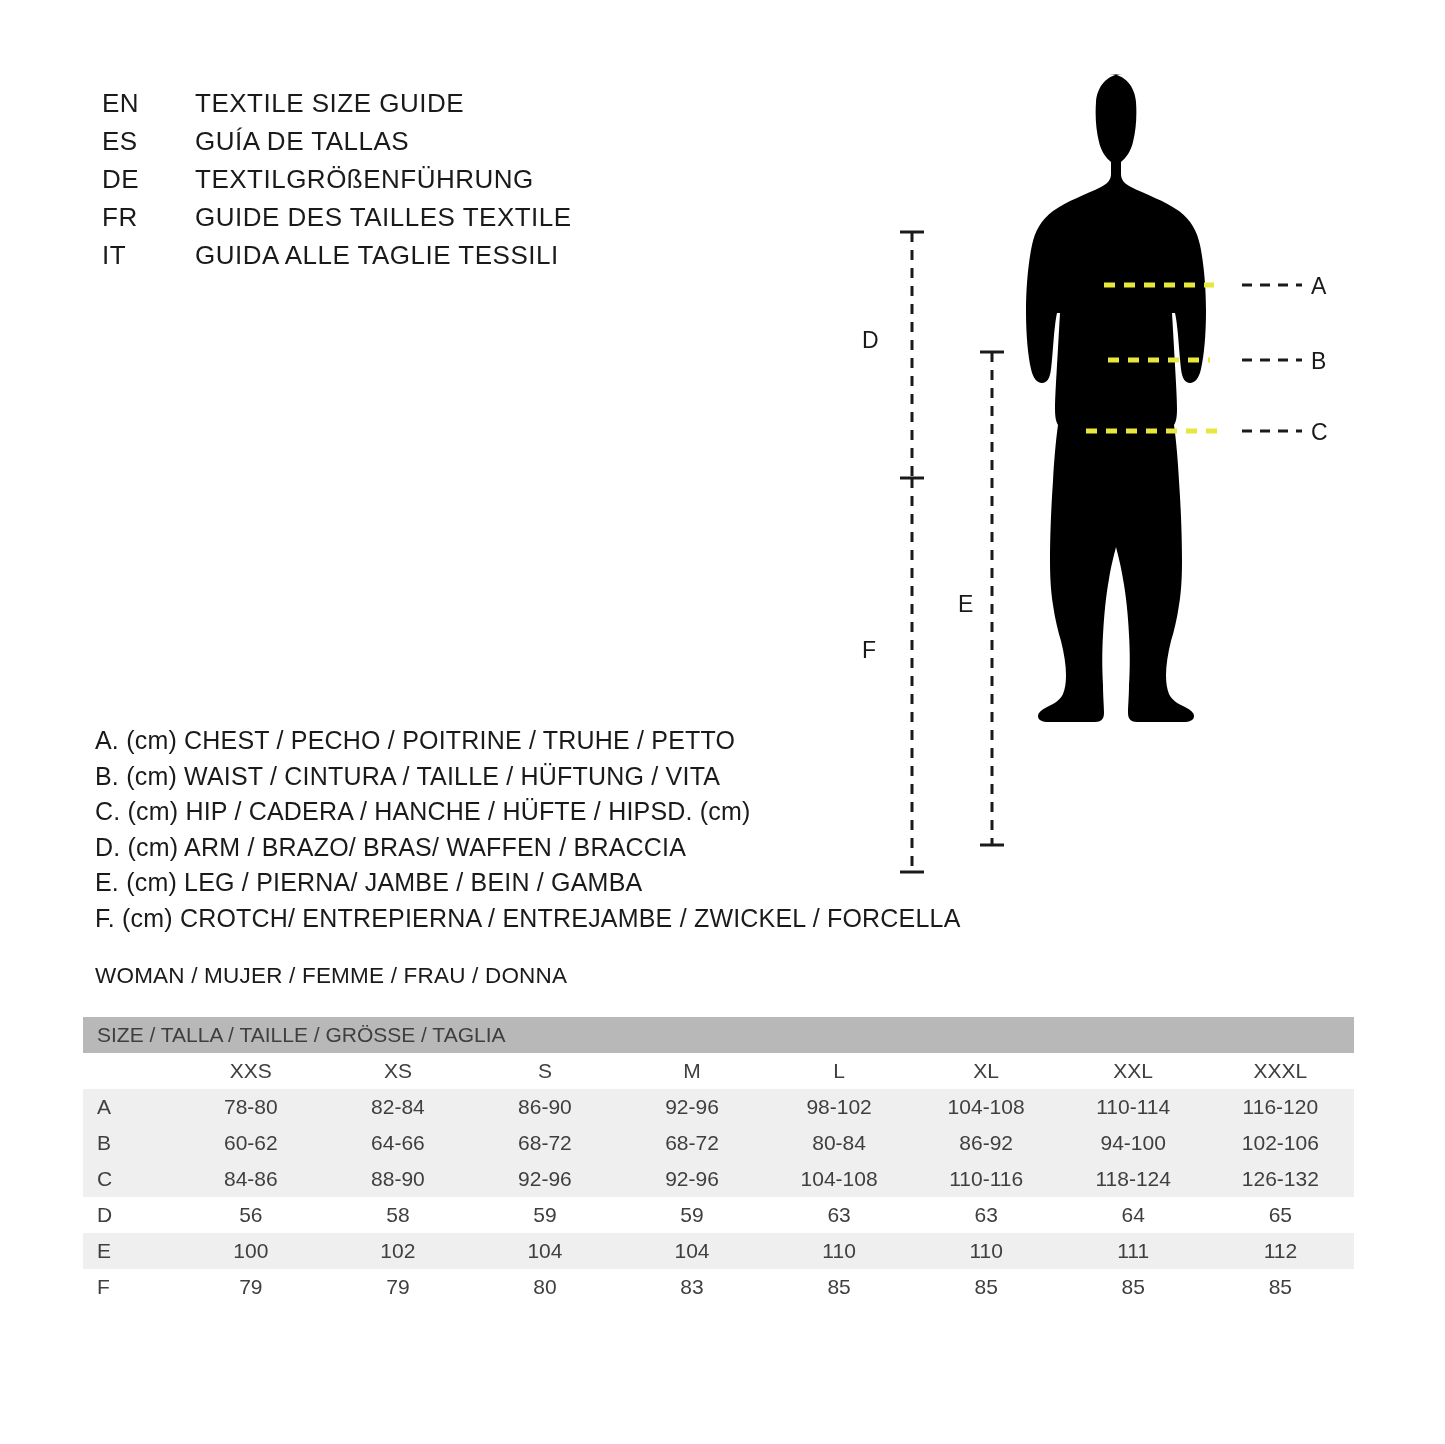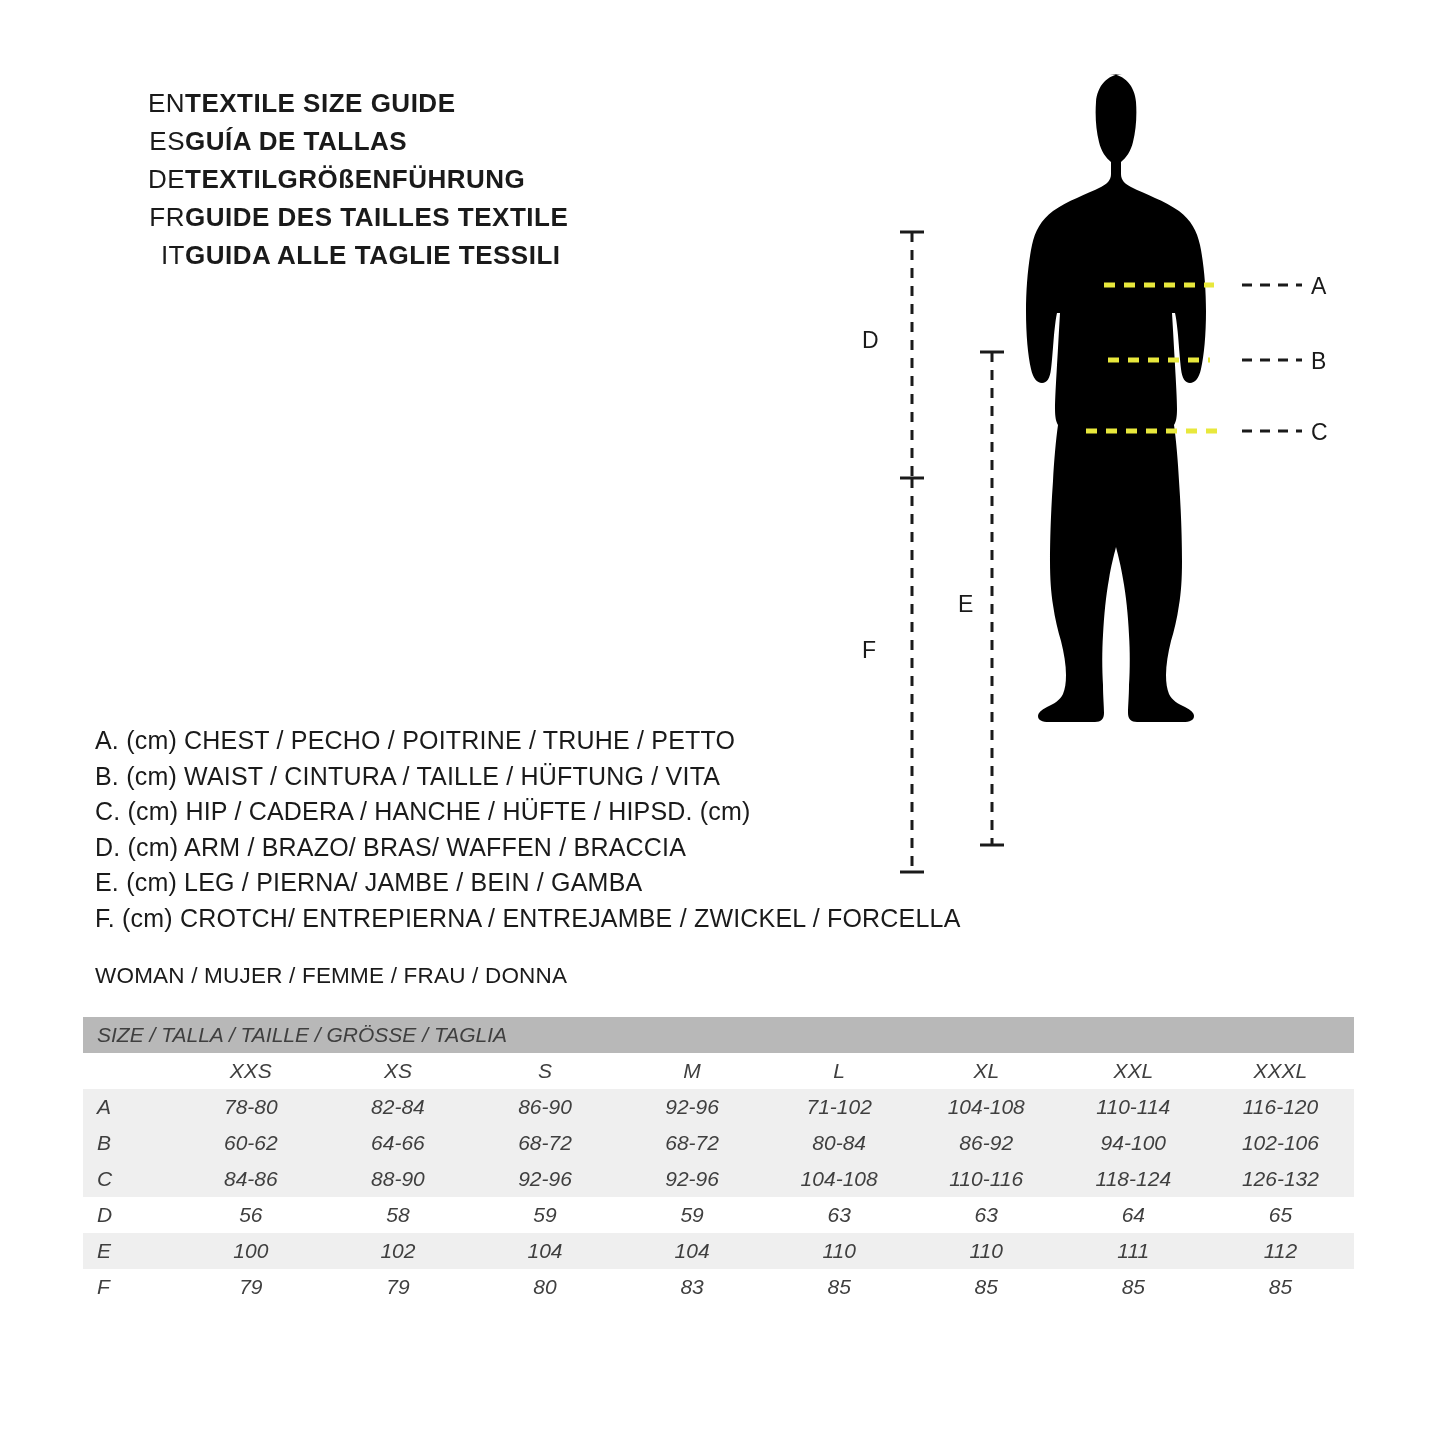--- a/index.html
+++ b/index.html
@@ -11,38 +11,37 @@
     width: 1445px; height: 1444px;
     position: relative;
     font-family: "Liberation Sans", sans-serif;
     color: #1a1a1a;
     overflow: hidden;
   }
 
   
   .titles {
     position: absolute;
-    left: 92px; top: 88px; text-align: right;
+    left: 102px; top: 88px;
   }
   .title-row {
     display: flex;
     align-items: baseline;
     height: 38px;
   }
   .title-lang {
     width: 93px;
     font-size: 26px;
     letter-spacing: 0.5px;
     color: #1a1a1a;
   }
   .title-text {
     font-size: 26px;
     letter-spacing: 0.5px;
     color: #1a1a1a;
-    font-weight: bold;
   }
 
   
   .legend {
     position: absolute;
     left: 95px; top: 723px;
   }
   .legend-line {
     font-size: 25px;
     line-height: 35.5px;
@@ -62,21 +61,20 @@
   
   .table-wrap {
     position: absolute;
     left: 83px; top: 1017px;
     width: 1271px;
   }
   table.size-table {
     border-collapse: collapse;
     width: 1271px;
     table-layout: fixed;
-    font-style: italic;
   }
   table.size-table td, table.size-table th {
     padding: 0;
     margin: 0;
     font-weight: normal;
     font-size: 21px;
     color: #3f3f3f;
     text-align: center;
     height: 36px;
     vertical-align: middle;
@@ -290,21 +288,21 @@
         <td>XXL</td>
         <td>XXXL</td>
       </tr>
 
       <tr class="shade">
         <td class="row-label">A</td>
         <td>78-80</td>
         <td>82-84</td>
         <td>86-90</td>
         <td>92-96</td>
-        <td>71-102</td>
+        <td>98-102</td>
         <td>104-108</td>
         <td>110-114</td>
         <td>116-120</td>
       </tr>
 
       <tr class="shade">
         <td class="row-label">B</td>
         <td>60-62</td>
         <td>64-66</td>
         <td>68-72</td>

